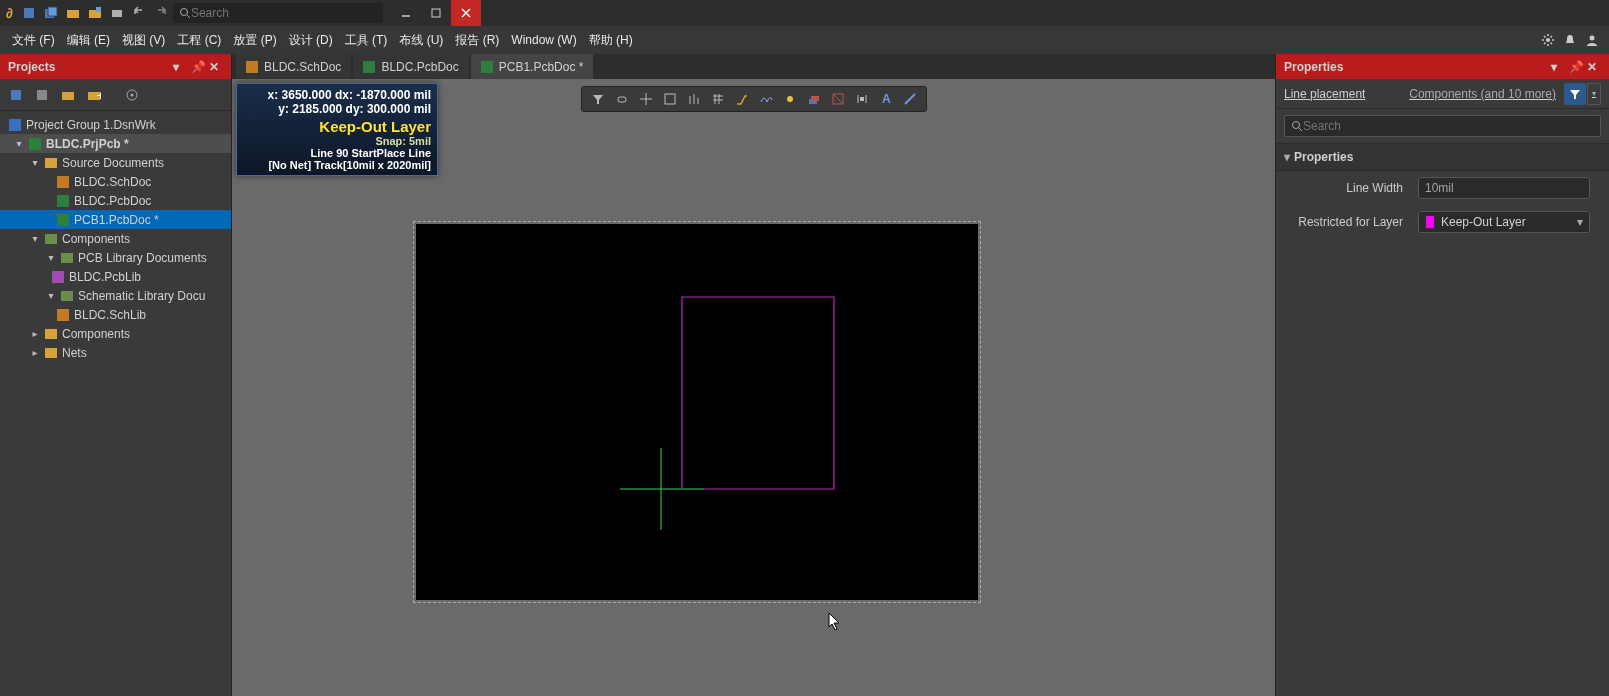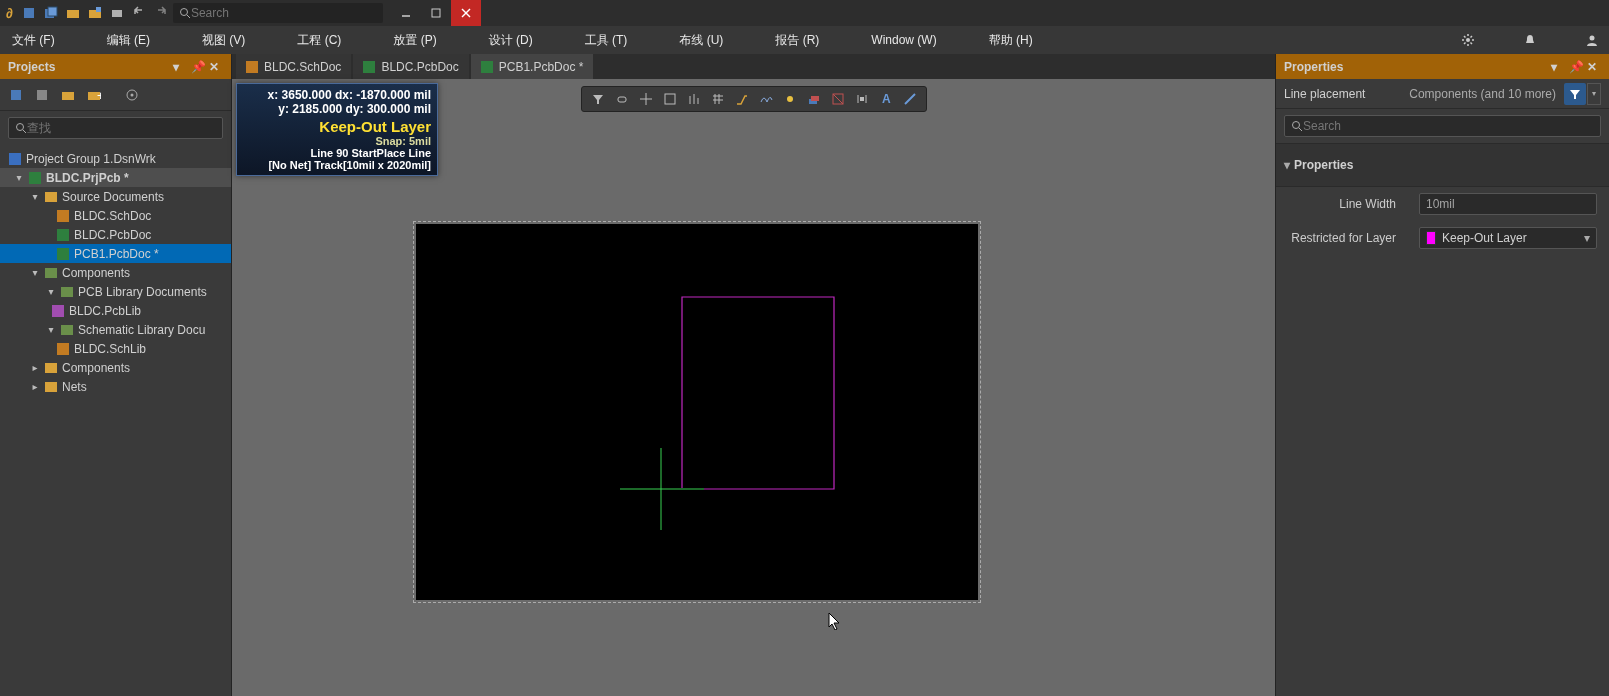--- a/index.html
+++ b/index.html
@@ -5,29 +5,29 @@
 * { margin: 0; padding: 0; box-sizing: border-box; font-family: "Segoe UI", Tahoma, sans-serif; font-size: 12px; color: #d0d0d0; user-select: none; }
 body { width: 1609px; height: 696px; background: #383838; overflow: hidden; display: flex; flex-direction: column; }
 .titlebar { height: 26px; background: #2d2d2d; display: flex; align-items: center; }
 .titlebar .logo { margin: 0 6px; color: #d8a23a; font-size: 14px; font-weight: bold; }
 .titlebar .qbtn { width: 20px; height: 20px; margin-right: 2px; display: flex; align-items: center; justify-content: center; cursor: pointer; }
 .titlebar .title { flex: 1; text-align: center; color: #e8e8e8; font-size: 13px; }
 .titlebar .search-box { width: 210px; height: 20px; background: #232323; display: flex; align-items: center; padding: 0 6px; border-radius: 2px; margin-right: 8px; }
 .titlebar .search-box input { flex: 1; background: transparent; border: none; outline: none; color: #ccc; }
 .titlebar .winbtn { width: 30px; height: 26px; display: flex; align-items: center; justify-content: center; cursor: pointer; }
 .titlebar .winbtn.close { background: #c32824; }
-.menubar { height: 28px; background: #373737; display: flex; align-items: center; padding: 0 6px; gap: 40px; }
+.menubar { height: 28px; background: #373737; display: flex; align-items: center; padding: 0 6px; }
 .menubar .mitem { padding: 4px 6px; cursor: pointer; color: #e8e8e8; }
 .menubar .spacer { flex: 1; }
 .menubar .ricon { width: 22px; height: 22px; display: flex; align-items: center; justify-content: center; cursor: pointer; }
 .body-row { flex: 1; display: flex; min-height: 0; }
 
 
 .panel-left { width: 232px; background: #3a3a3a; border-right: 1px solid #232323; display: flex; flex-direction: column; }
-.panel-hdr { height: 25px; background: #a16207; display: flex; align-items: center; padding: 0 8px; font-weight: 600; }
+.panel-hdr { height: 25px; background: #b91c1c; display: flex; align-items: center; padding: 0 8px; font-weight: 600; }
 .panel-hdr .hspace { flex: 1; }
 .panel-hdr .hicon { width: 14px; height: 14px; margin-left: 4px; cursor: pointer; }
 .panel-tb { height: 32px; display: flex; align-items: center; padding: 4px 6px; gap: 6px; border-bottom: 1px solid #2a2a2a; }
 .panel-tb .tbicon { width: 20px; height: 20px; display:flex; align-items:center; justify-content:center; cursor:pointer; }
 .panel-search { padding: 6px 8px; }
 .panel-search .sbox { height: 22px; background: #2a2a2a; border: 1px solid #555; display: flex; align-items: center; padding: 0 6px; border-radius: 2px; }
 .panel-search input { flex:1; background: transparent; border: none; outline:none; color:#ccc; }
 .tree { flex:1; overflow:auto; padding: 4px 0; }
 .trow { display:flex; align-items:center; height: 19px; padding-right: 6px; cursor: pointer; white-space: nowrap; }
 .trow.sel { background: #0169b5; }
@@ -53,30 +53,30 @@
 .headsup .layer { color:#ffe033; font-weight:bold; font-size:15px; margin-top:2px; }
 .headsup .sub { color:#dcdca0; font-weight:bold; font-size:11px; }
 .headsup .info { color:#fff; font-weight:bold; font-size:11px; }
 .float-tb { position:absolute; top:7px; left:50%; transform:translateX(-50%); height:26px; background:#3a3a3a; border:1px solid #232323; display:flex; align-items:center; padding:0 4px; border-radius:3px; }
 .float-tb .fbtn { width:24px; height:24px; display:flex; align-items:center; justify-content:center; cursor:pointer; }
 .pcb-view { position:absolute; left:184px; top:145px; width:562px; height:376px; background:#000; outline:1px dashed #aaa; outline-offset:2px; }
 .cursor-ptr { position:absolute; left:596px; top:533px; width:12px; height:18px; }
 
 
 .panel-right { width: 334px; background:#3a3a3a; border-left:1px solid #232323; display:flex; flex-direction:column; }
-.prop-sub { height:30px; display:flex; align-items:center; padding: 0 8px; border-bottom:1px solid #2a2a2a; }
+.prop-sub { height:30px; display:flex; align-items:center; padding: 0 8px; border-bottom:1px solid #2a2a2a;text-decoration:underline; }
 .prop-sub .subl { flex:1; }
 .prop-sub .subr { color:#aaa; margin-right:6px; }
 .prop-sub .filterbtn { width:22px; height:22px; background:#2c5a8e; display:flex; align-items:center; justify-content:center; border-radius:2px; cursor:pointer; margin-left:2px; }
 .prop-sub .expbtn { width:14px; height:22px; background:#3b3b3b; border:1px solid #555; display:flex; align-items:center; justify-content:center; cursor:pointer; margin-left:1px; }
 .prop-search { padding:6px 8px; }
 .prop-search .sbox { height:22px; background:#2a2a2a; border:1px solid #555; display:flex; align-items:center; padding:0 6px; border-radius:2px; }
 .prop-search input { flex:1; background:transparent; border:none; outline:none; color:#ccc; }
-.prop-section { padding: 14px 8px; font-weight:600; background:#333333; border-top:1px solid #2a2a2a; border-bottom:1px solid #2a2a2a; }
-.prop-row { display:flex; align-items:center; padding:6px 12px; gap:23px; }
+.prop-section { padding: 6px 8px; font-weight:600; background:#333333; border-top:1px solid #2a2a2a; border-bottom:1px solid #2a2a2a; }
+.prop-row { display:flex; align-items:center; padding:6px 19px; gap:15px; }
 .prop-row .plabel { width:108px; text-align:right; color:#ccc; }
 .prop-row .pfield { flex:1; height:22px; background:#2a2a2a; border:1px solid #555; display:flex; align-items:center; padding:0 6px; border-radius:2px; }
 .prop-row .pfield input { flex:1; background:transparent; border:none; outline:none; color:#a3a3a3; }
 .prop-row .pfield .swatch { width:10px; height:14px; background:#ff00ff; margin-right:6px; border:1px solid #333; }
 .prop-row .pfield .dd { margin-left:auto; color:#aaa; }
 svg { display:block; }
 </style>
 </head>
 <body>
 
@@ -218,29 +218,20 @@
           </svg>
         </div>
       <div style="width:6px"></div>
       <div class="tbicon">
           <svg width="14" height="14">
             <circle cx="7" cy="7" r="5" stroke="#aaa" fill="none"></circle>
             <circle cx="7" cy="7" r="1.5" fill="#aaa"></circle>
           </svg>
         </div>
     </div>
-    <div class="panel-search">
-      <div class="sbox">
-        <svg width="12" height="12">
-            <circle cx="5" cy="5" r="3.5" stroke="#aaa" fill="none"></circle>
-            <line x1="8" y1="8" x2="11" y2="11" stroke="#aaa"></line>
-          </svg>
-        <input placeholder="查找" style="">
-      </div>
-    </div>
     <div class="tree">
       <div class="trow" style="padding-left:4px">
           <span class="ticon">
             <span class="doc-prj"></span>
           </span>
           <span class="tlabel">Project Group 1.DsnWrk</span>
         </div>
       <div class="trow" style="padding-left:14px;background:#4e4e4e">
           <span class="tcaret">▾</span>
           <span class="ticon">

